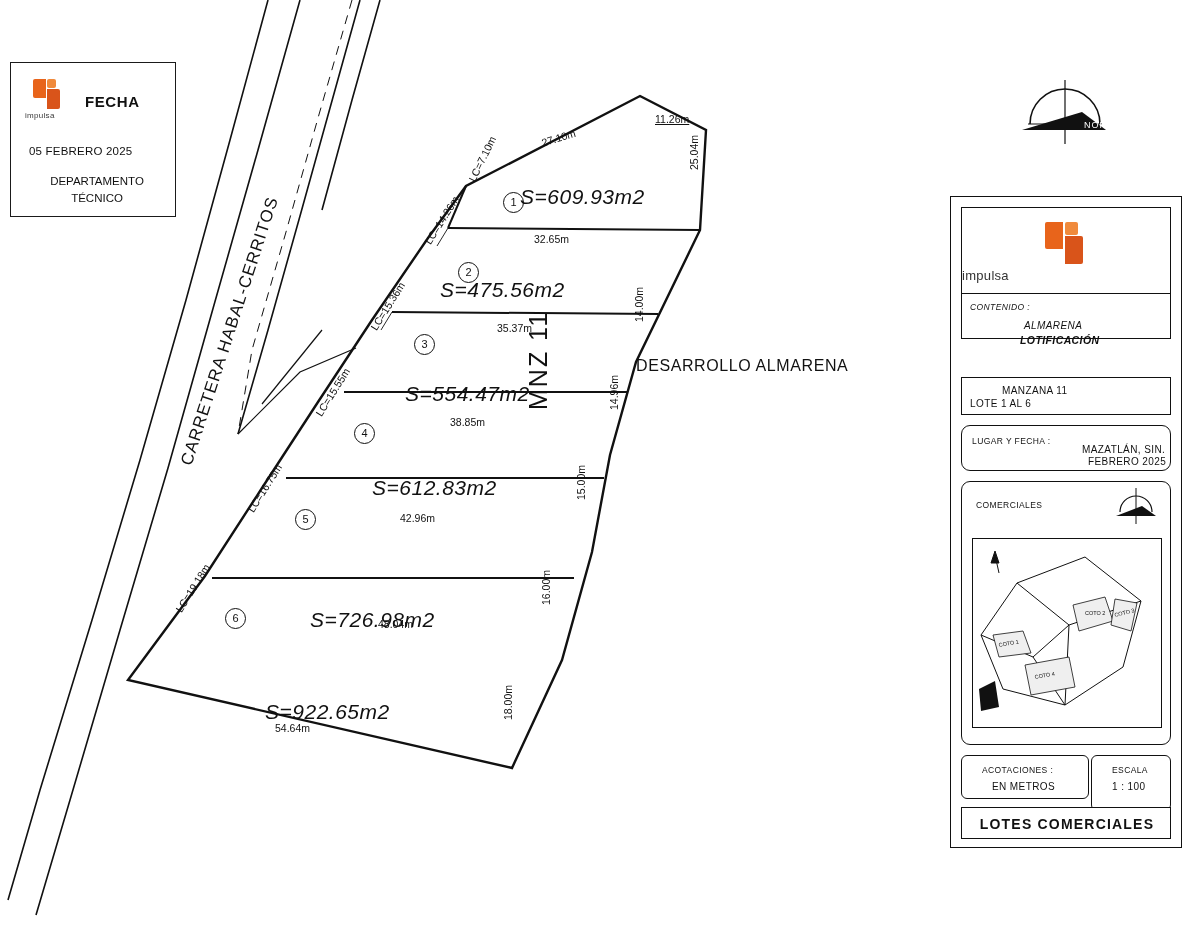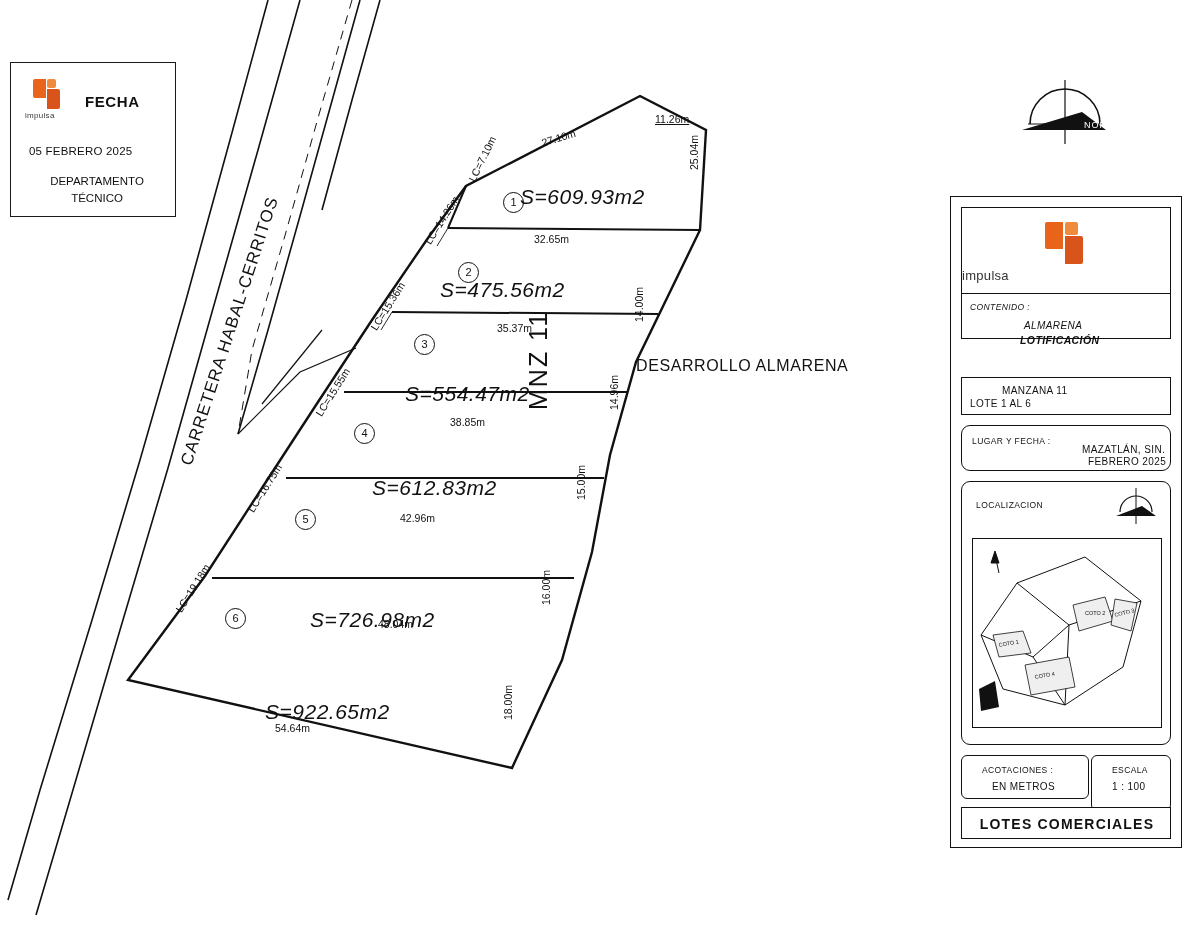--- a/index.html
+++ b/index.html
@@ -303,21 +303,21 @@
       <div class="tb-val" style="left:8px; top:20px;">LOTE 1 AL 6</div>
     </div>
 
     <div id="tb-lugar" class="tb-cell">
       <div class="tb-lab" style="left:10px; top:10px;">LUGAR  Y  FECHA  :</div>
       <div class="tb-val" style="left:120px; top:18px;">MAZATLÁN, SIN.</div>
       <div class="tb-val" style="left:126px; top:30px;">FEBRERO  2025</div>
     </div>
 
     <div id="tb-local" class="tb-cell">
-      <div class="tb-lab" style="left:14px; top:18px;">LOCALIZACION</div>
+      <div class="tb-lab" style="left:14px; top:18px;">COMERCIALES</div>
       <div style="position:absolute; left:150px; top:2px;">
         <svg width="48" height="44" viewBox="0 0 48 44">
           <path d="M 8 28 A 16 16 0 0 1 40 28" fill="none" stroke="#111" stroke-width="1.2"></path>
           <line x1="24" y1="4" x2="24" y2="40" stroke="#111" stroke-width="1"></line>
           <polygon points="4 32, 30 22, 44 32" fill="#111"></polygon>
         </svg>
       </div>
 
       <div id="mini-map">
         <svg width="188" height="188" viewBox="0 0 188 188">

